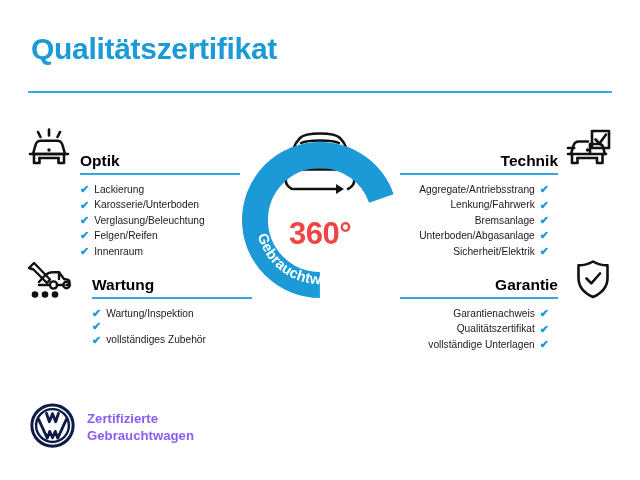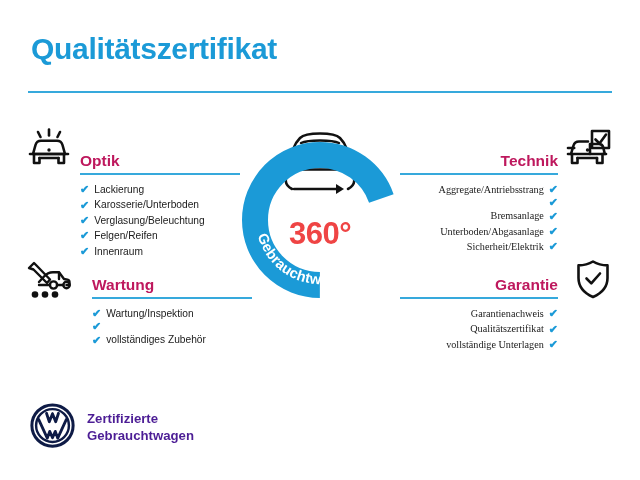--- a/index.html
+++ b/index.html
@@ -47,21 +47,21 @@
   }
   .sec-head {
     position: relative;
     height: 26px;
   }
   .sec-title {
     position: absolute;
     bottom: 2px;
     font-size: 15.5px;
     font-weight: bold;
-    color: #be185d;
+    color: #000000;
     white-space: nowrap;
   }
   .sec-rule {
     position: absolute;
     height: 2px;
     background: #36A9DC;
     top: 27px;
   }
   .sec-list {
     position: absolute;
@@ -89,21 +89,21 @@
   .col-left .sec-title { left: 0; }
   .col-left .sec-rule  { left: 0; width: 160px; }
   .col-left .sec-list  { left: 0; }
   .col-left .sec-list li { justify-content: flex-start; }
   .col-left .tick { margin-right: 5px; }
 
   
   .col-right { text-align: right; }
   .col-right .sec-title { right: 0; }
   .col-right .sec-rule  { right: 0; width: 158px; }
-  .col-right .sec-list  { right: 0; font-family: Liberation Serif, serif; }
+  .col-right .sec-list  { right: 9px; }
   .col-right .sec-list li { justify-content: flex-end; }
   .col-right .tick { margin-left: 5px; order: 2; }
 
   
   #sec-optik    { left: 80px;  top: 146px; width: 165px; }
   #sec-wartung  { left: 80px;  top: 270px; width: 165px; margin-left: 12px; }
   #sec-technik  { left: 395px; top: 146px; width: 163px; }
   #sec-garantie { left: 395px; top: 270px; width: 163px; }
 
   
@@ -148,21 +148,21 @@
     position: absolute;
     left: 30px;
     top: 403px;
     display: flex;
     align-items: center;
   }
   #vw-footer-text {
     margin-left: 12px;
     font-size: 13.2px;
     font-weight: bold;
-    color: #4c1d95;
+    color: #8b5cf6;
     line-height: 16.5px;
     white-space: pre;
   }
 </style>
 </head>
 <body>
 
 <div id="page">
 
   <div id="page-title">Qualitätszertifikat</div>
@@ -314,20 +314,21 @@
     <div class="sec-head">
       <div class="sec-title">Technik</div>
     </div>
     <div class="sec-rule"></div>
     <ul class="sec-list">
       <li>
           <span>Aggregate/Antriebsstrang</span>
           <span class="tick">✔</span>
         </li>
       <li>
+          <span>Lenkung/Fahrwerk</span>
           <span class="tick">✔</span>
         </li>
       <li>
           <span>Bremsanlage</span>
           <span class="tick">✔</span>
         </li>
       <li>
           <span>Unterboden/Abgasanlage</span>
           <span class="tick">✔</span>
         </li>

